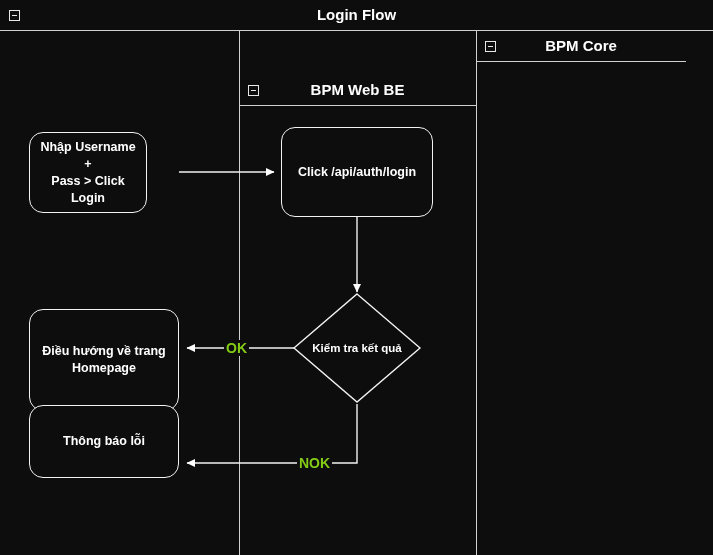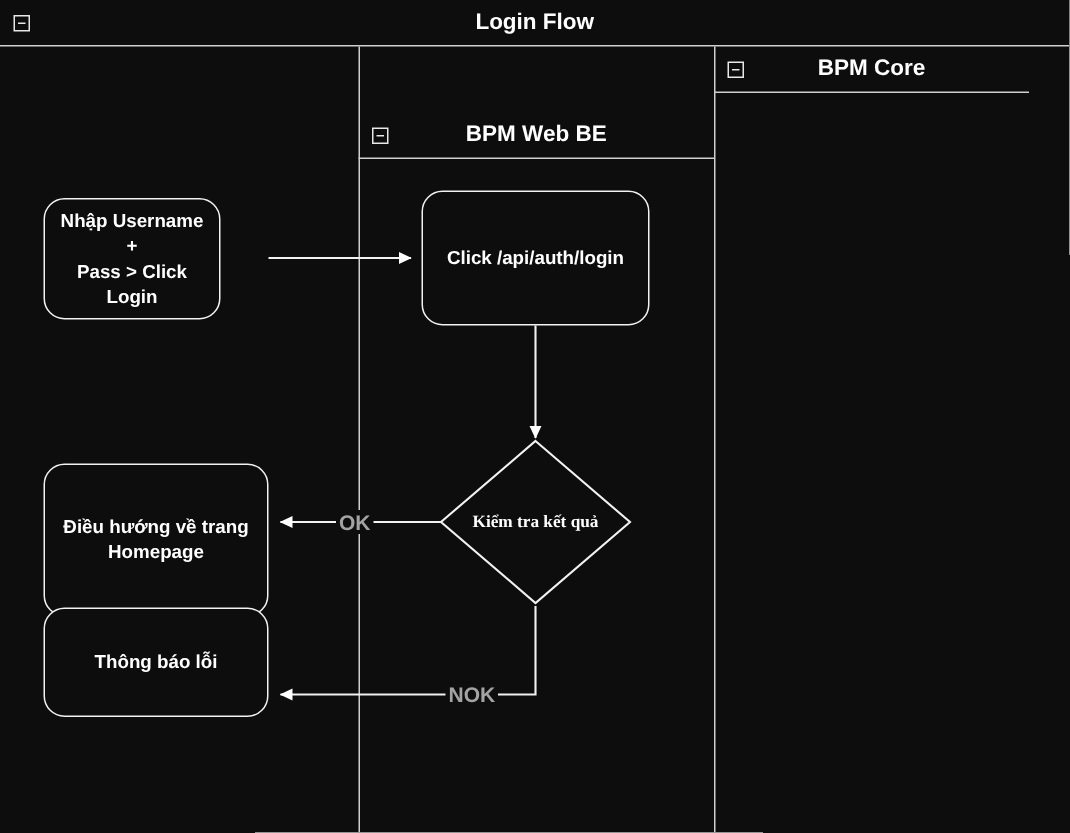--- a/index.html
+++ b/index.html
@@ -112,25 +112,24 @@
     left: 0; top: 0;
     width: 100%; height: 100%;
     display: flex;
     align-items: center;
     justify-content: center;
     color: #ffffff;
     font-size: 11.5px;
     font-weight: bold;
     text-align: center;
     pointer-events: none;
-    font-family: Liberation Serif, serif;
   }
   .edge-label {
     position: absolute;
-    color: #a3a3a3;
+    color: #84cc16;
     font-size: 14px;
     font-weight: bold;
     background: #0d0d0d;
     padding: 0 2px;
     line-height: 16px;
   }
   svg.connectors {
     position: absolute;
     left: 0; top: 0;
     width: 713px; height: 555px;

